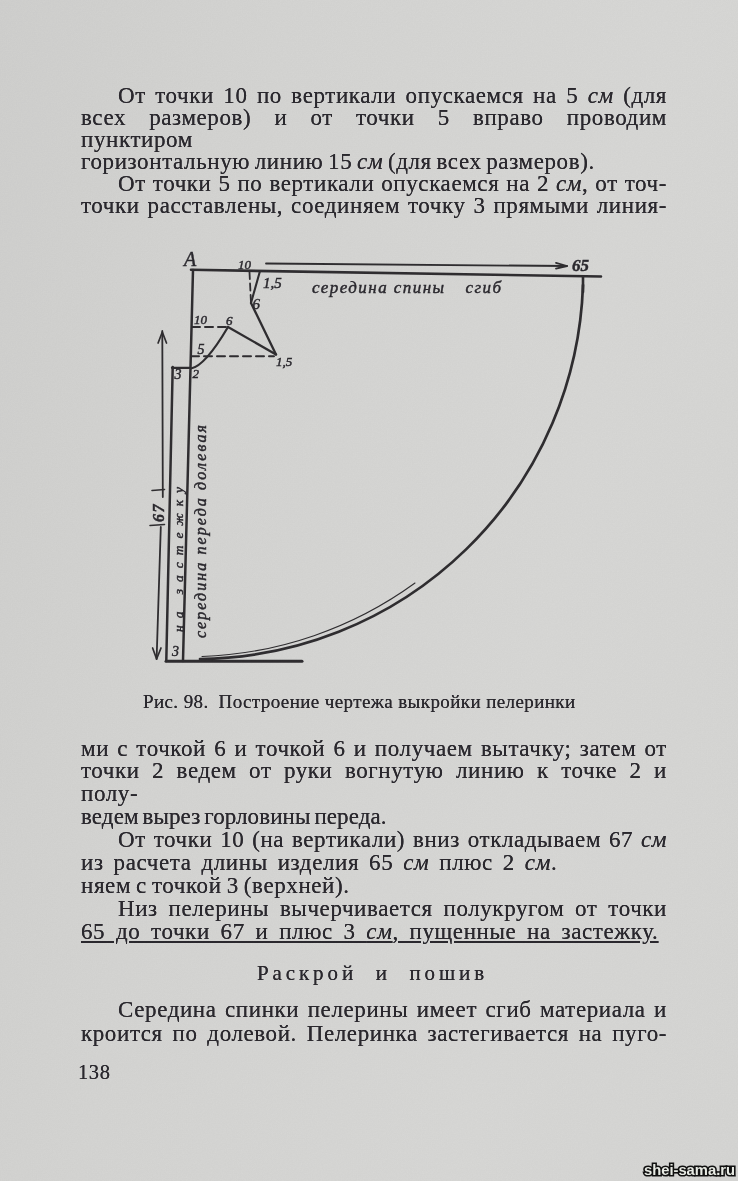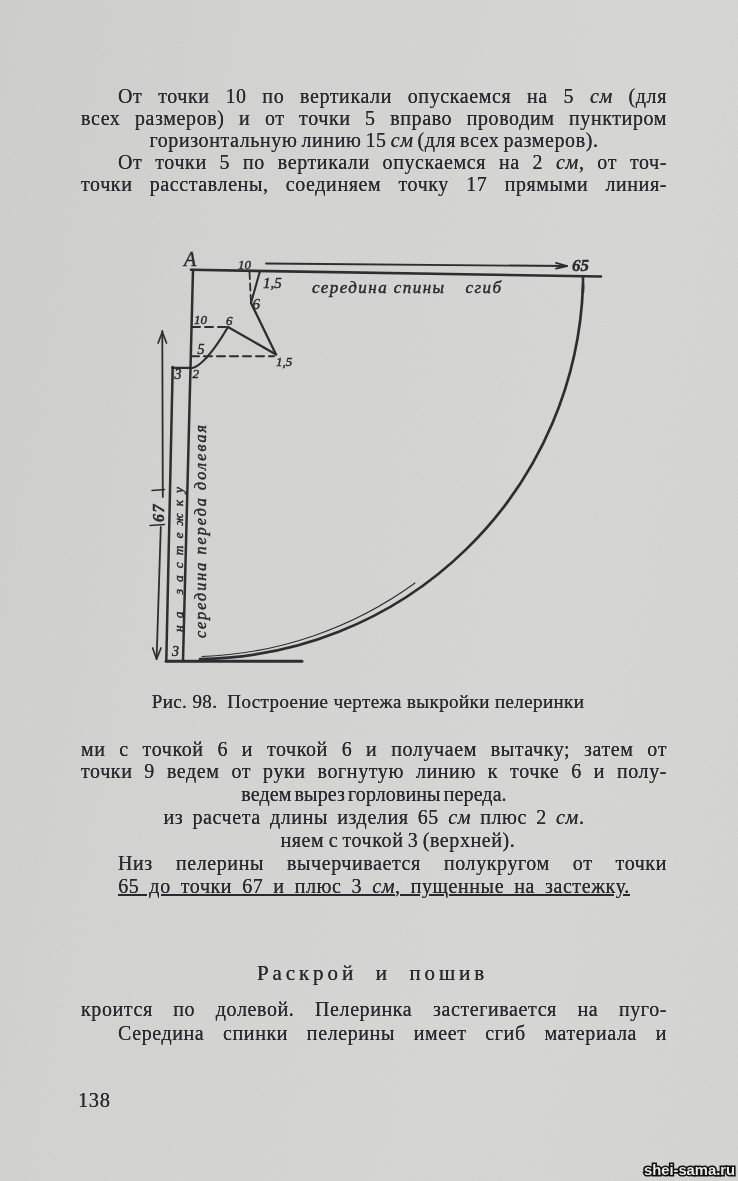--- a/index.html
+++ b/index.html
@@ -1,33 +1,33 @@
 <!DOCTYPE html>
 <html><head>
 <meta charset="utf-8">
 <style>
 html,body{margin:0;padding:0;}
 #page{position:relative;width:738px;height:1181px;overflow:hidden;
 background:linear-gradient(100deg,#d2d2d0 0%,#d7d7d5 30%,#dadad8 70%,#d8d8d6 100%);
 font-family:"Liberation Serif",serif;color:#26242a;}
-.tb{position:absolute;font-size:20px;letter-spacing:0.6px;text-shadow:0 0 0.45px currentColor;}
+.tb{position:absolute;font-size:23px;letter-spacing:0.6px;text-shadow:0 0 0.45px currentColor;}
 .jl{text-align:justify;text-align-last:justify;}
-.ll{text-align:center;}
+.ll{text-align:left;}
 .ind{text-indent:37px;}
 i{font-style:italic;}
 </style>
 </head>
 <body>
 <div id="page">
   <div class="tb" style="left:81px;top:84.9px;width:586px;line-height:22px;">
     <div class="jl ind">От точки 10 по вертикали опускаемся на 5 <i>см</i> (для</div>
     <div class="jl">всех размеров) и от точки 5 вправо проводим пунктиром</div>
     <div class="ll" style="word-spacing:-1.6px;">горизонтальную линию 15 <i>см</i> (для всех размеров).</div>
     <div class="jl ind">От точки 5 по вертикали опускаемся на 2 <i>см</i>, от точ-</div>
-    <div class="jl">точки расставлены, соединяем точку 17 прямыми линия-</div>
+    <div class="jl">точки расставлены, соединяем точку 3 прямыми линия-</div>
   </div>
 
   <svg style="position:absolute;left:0;top:240px;" width="738" height="460" viewBox="0 240 738 460">
     <g fill="none" stroke="#2b292c" stroke-linecap="round">
 
       <path d="M191 269.8 L601 276.5" stroke-width="2.6"></path>
 
       <path d="M266 263.5 L567 266" stroke-width="1.8"></path>
       <path d="M567 266 l-11 -3.2 m11 3.2 l-11 2.6" stroke-width="1.8"></path>
 
@@ -82,36 +82,37 @@
       <g transform="translate(206,638) rotate(-90)">
           <text font-size="16" textLength="213" lengthAdjust="spacing">середина переда долевая</text>
         </g>
     </g>
   </svg>
 
   <div class="tb ll" style="left:143px;top:690.6px;width:450px;line-height:22px;font-size:19px;letter-spacing:0.4px;">Рис. 98. Построение чертежа выкройки пелеринки</div>
 
   <div class="tb" style="left:81px;top:737.5px;width:586px;line-height:22.9px;">
     <div class="jl">ми с точкой 6 и точкой 6 и получаем вытачку; затем от</div>
-    <div class="jl">точки 9 ведем от руки вогнутую линию к точке 6 и полу-</div>
+    <div class="jl">точки 2 ведем от руки вогнутую линию к точке 2 и полу-</div>
     <div class="ll" style="word-spacing:-2px;letter-spacing:0.1px;">ведем вырез горловины переда.</div>
+    <div class="jl ind">От точки 10 (на вертикали) вниз откладываем 67 <i>см</i></div>
     <div class="ll" style="word-spacing:3.6px;">из расчета длины изделия 65 <i>см</i> плюс 2 <i>см</i>.</div>
-    <div class="ll" style="word-spacing:-1.3px;margin-left:48px;">няем с точкой 3 (верхней).</div>
+    <div class="ll" style="word-spacing:-1.3px;">няем с точкой 3 (верхней).</div>
     <div class="jl ind">Низ пелерины вычерчивается полукругом от точки</div>
     <div class="ll" style="word-spacing:4.4px;text-decoration:underline;">65 до точки 67 и плюс 3 <i>см</i>, пущенные на застежку.</div>
   </div>
 
   <div class="tb" style="left:0;top:962.1px;width:745px;line-height:22px;text-align:center;font-size:21px;letter-spacing:3.9px;word-spacing:9.5px;">Раскрой и пошив</div>
 
   <div class="tb" style="left:81px;top:998.4px;width:586px;line-height:23.4px;">
+    <div class="jl ind">Середина спинки пелерины имеет сгиб материала и</div>
     <div class="jl">кроится по долевой. Пелеринка застегивается на пуго-</div>
-    <div class="jl ind">Середина спинки пелерины имеет сгиб материала и</div>
   </div>
 
-  <div class="tb ll" style="left:78px;top:1060.5px;font-size:20.5px;line-height:22px;margin-top:28px;">138</div>
+  <div class="tb ll" style="left:78px;top:1060.5px;font-size:20.5px;line-height:22px;">138</div>
 
   <svg style="position:absolute;left:598px;top:1155px;" width="140" height="26" viewBox="0 0 140 26">
     <text x="137" y="20" text-anchor="end" font-family="Liberation Sans" font-weight="bold" font-size="14.5" stroke="#0b0b0b" stroke-width="3.2" paint-order="stroke" fill="#eef1ea" textLength="91" lengthAdjust="spacingAndGlyphs">shei-sama.ru</text>
   </svg>
   <svg style="position:absolute;left:0;top:0;opacity:0.055;pointer-events:none;" width="738" height="1181">
     <filter id="n">
         <feTurbulence type="fractalNoise" baseFrequency="0.8" numOctaves="2" stitchTiles="stitch"></feTurbulence>
     <feColorMatrix type="matrix" values="0 0 0 0 0.2  0 0 0 0 0.2  0 0 0 0 0.2  0.6 0.6 0.6 0 0"></feColorMatrix>
       </filter>
     <rect width="738" height="1181" filter="url(#n)"></rect>

